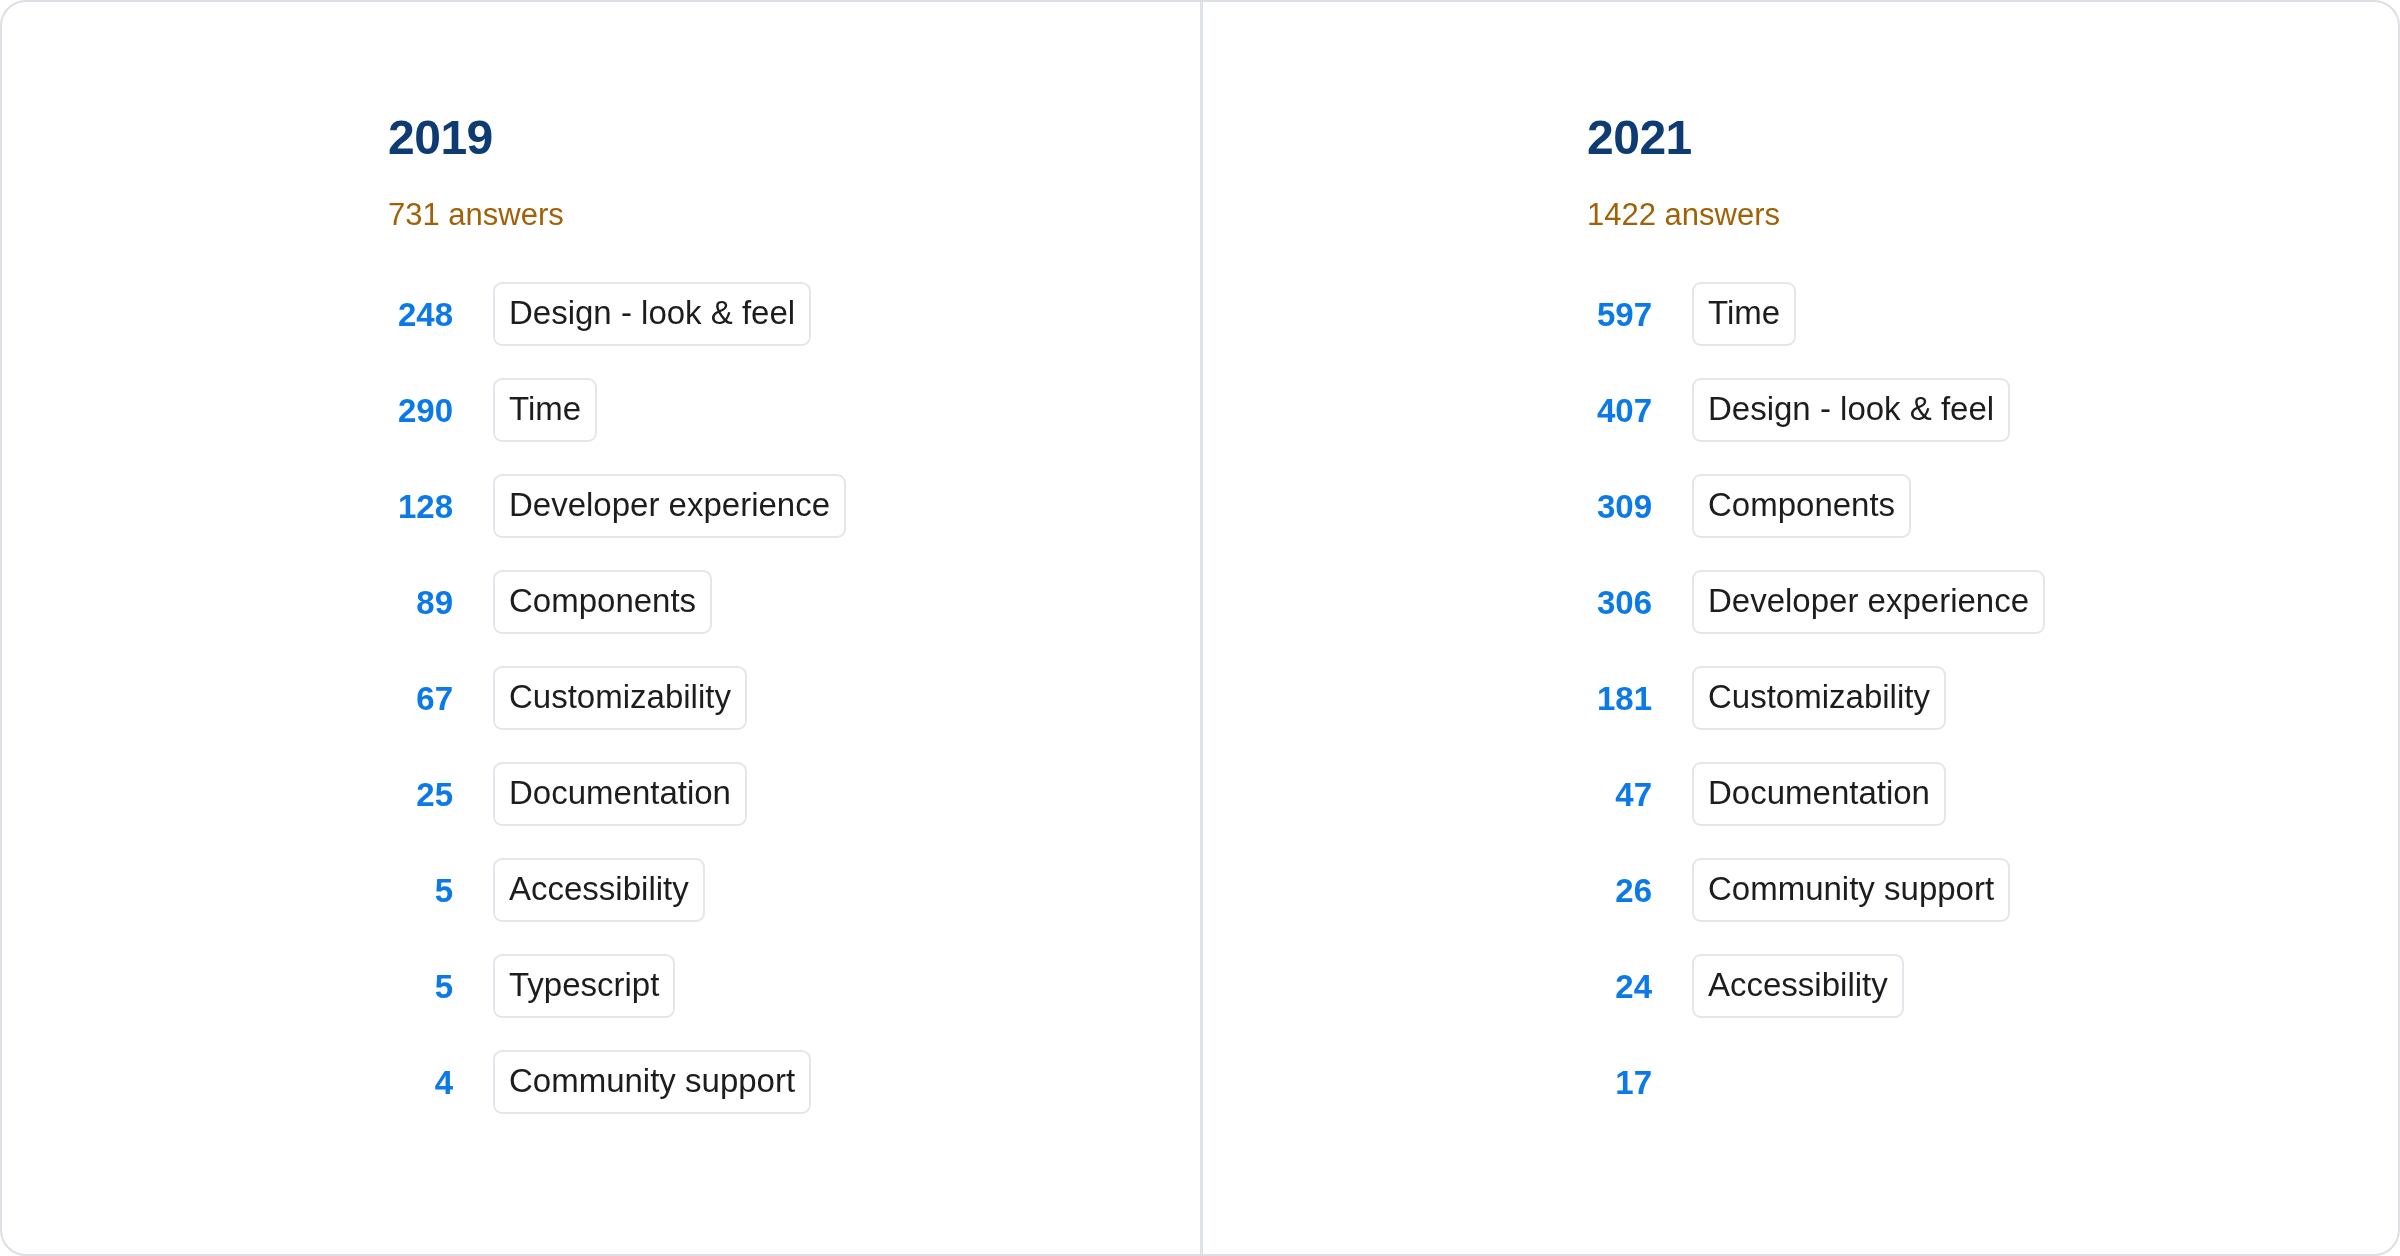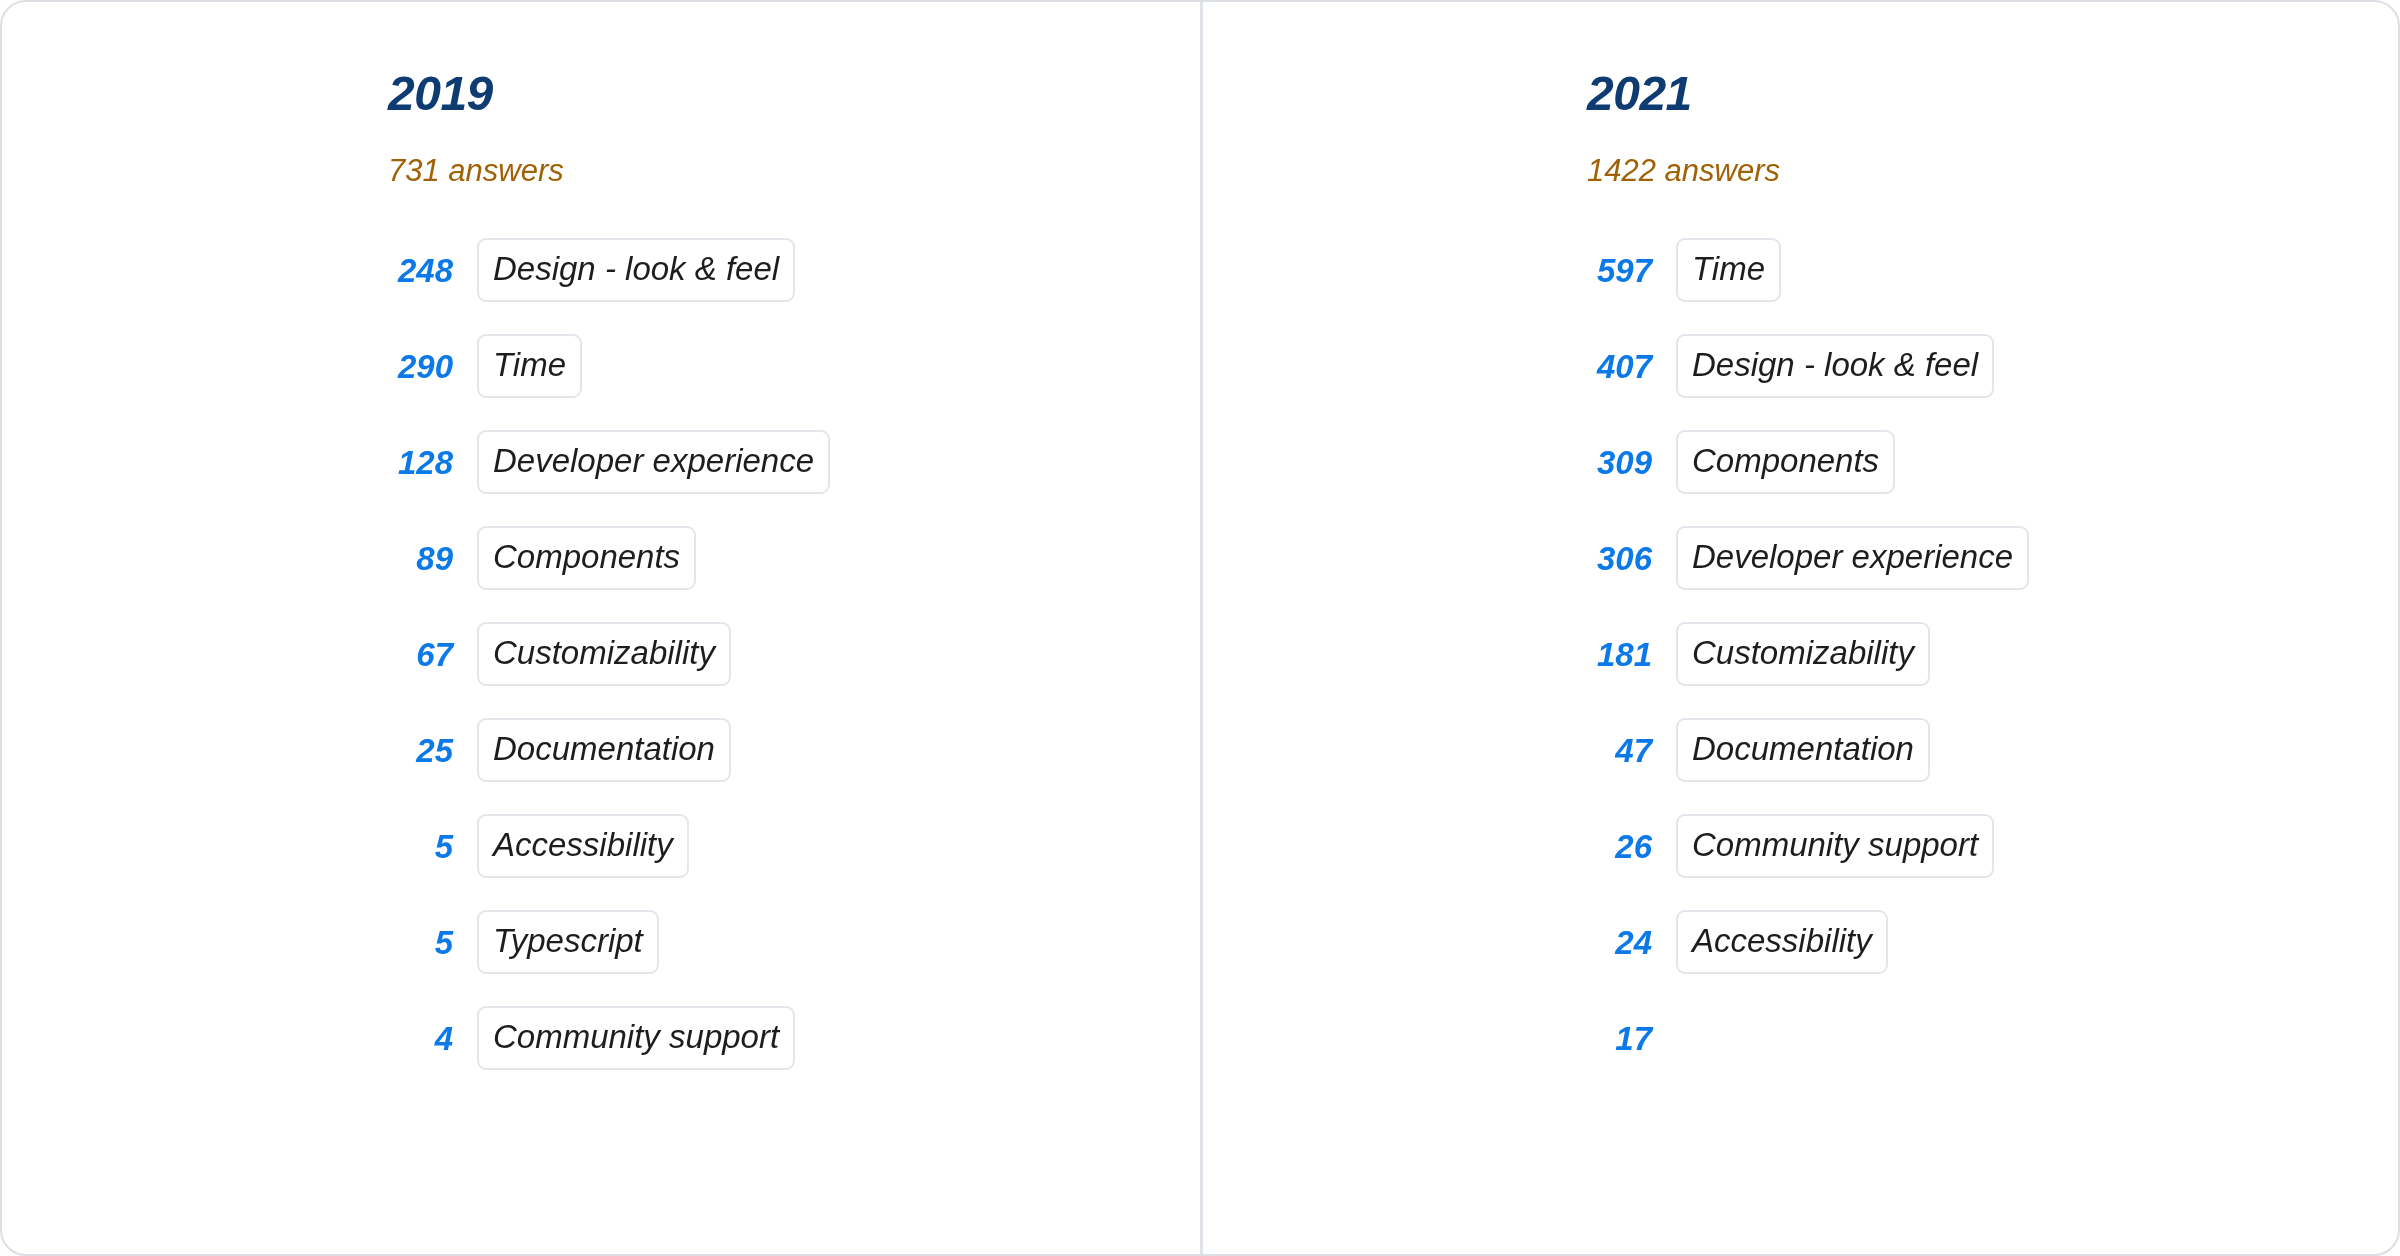--- a/index.html
+++ b/index.html
@@ -21,23 +21,22 @@
     border-radius: 26px;
     overflow: hidden;
     display: flex;
     flex-direction: row;
   }
 
   .panel {
     position: relative;
     width: 1200px;
     height: 100%;
-    padding-top: 68px;
+    padding-top: 112px;
     padding-left: 386px;
-    font-style: italic;
   }
 
   .panel.right {
     padding-left: 384px;
     border-left: 3px solid #dfe2e6;
   }
 
   .panel-year {
     font-size: 48px;
     font-weight: bold;
@@ -73,21 +72,21 @@
     width: 65px;
     text-align: right;
     font-size: 33px;
     font-weight: bold;
     color: #0b7ae8;
     line-height: 1;
     flex: 0 0 auto;
   }
 
   .row-label {
-    margin-left: 10px;
+    margin-left: 26px;
     border: 2px solid #e3e6ea;
     border-radius: 9px;
     background: #ffffff;
     padding: 11px 14px 13px 14px;
     font-size: 33px;
     font-weight: 400;
     color: #1d1d1f;
     line-height: 1.1;
     white-space: nowrap;
     flex: 0 0 auto;

